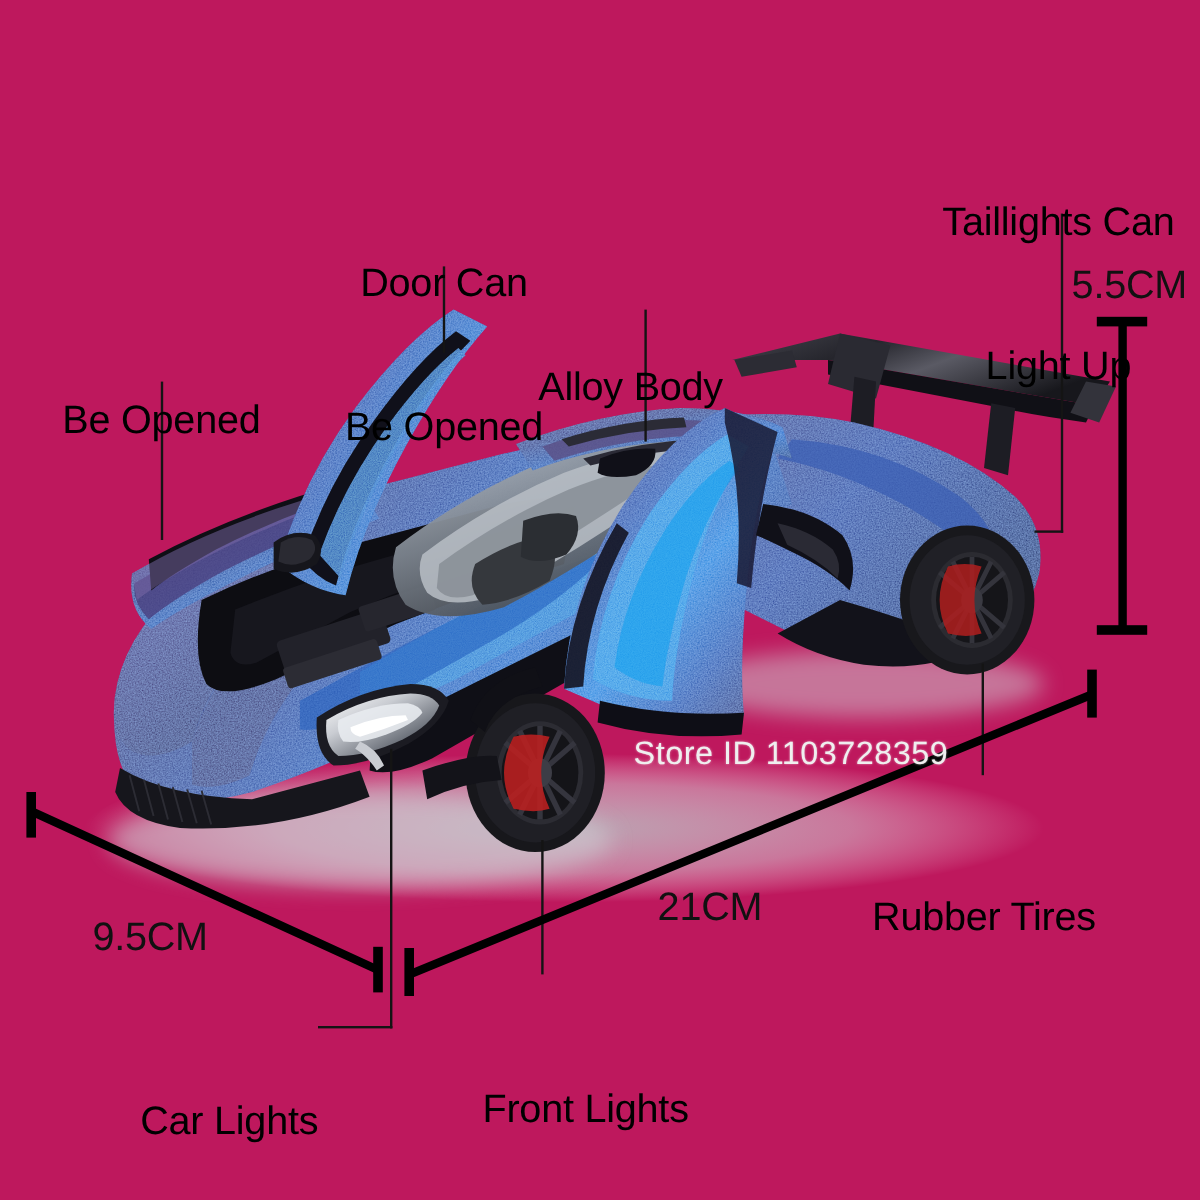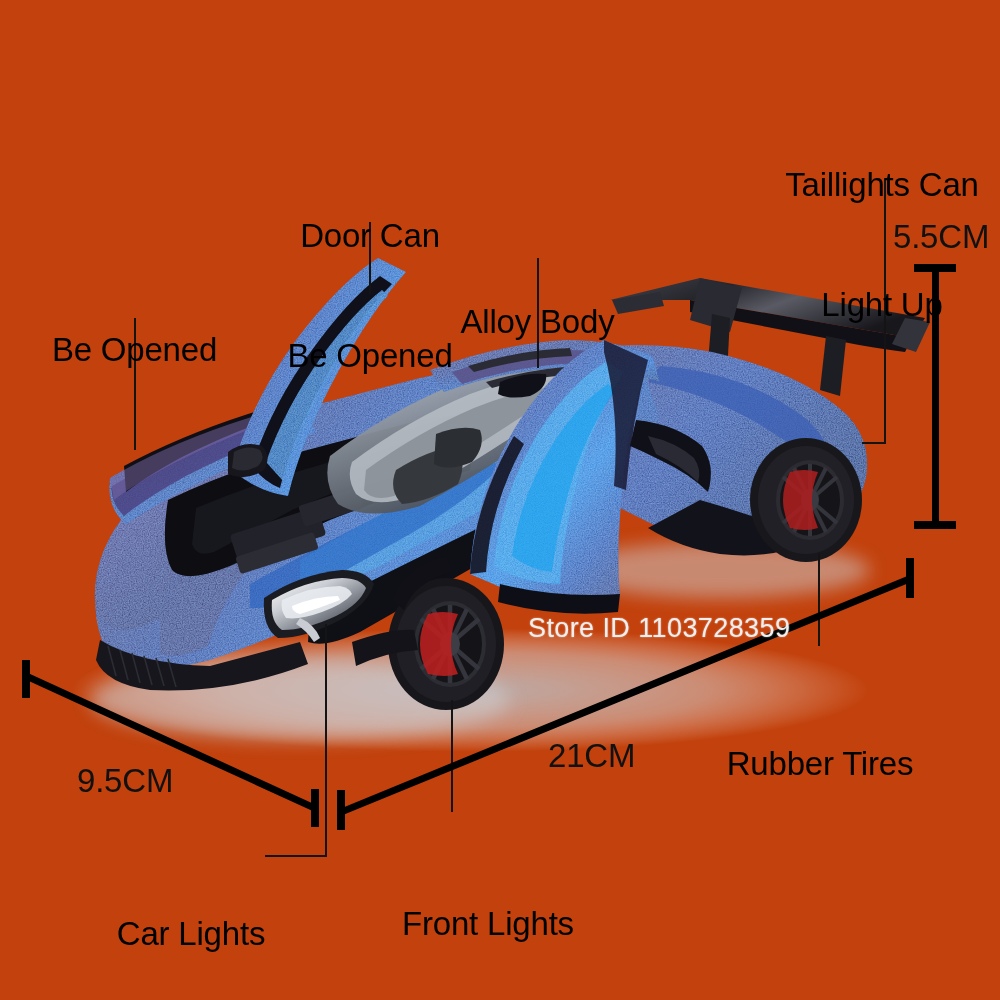--- a/index.html
+++ b/index.html
@@ -1,19 +1,19 @@
 <!DOCTYPE html>
 <html><head>
 <meta charset="utf-8">
 <style>
   html,body{margin:0;padding:0;background:#fff;}
   body{width:1000px;height:1000px;overflow:hidden;
        font-family:"Liberation Sans","DejaVu Sans",sans-serif;
        -webkit-font-smoothing:antialiased;}
-  #stage{position:relative;width:1000px;height:1000px;background:#c2410c;}
+  #stage{position:relative;width:1000px;height:1000px;background:#be185d;}
 
   
   .anno{position:absolute;color:#000;font-size:33px;line-height:1.22;
         text-align:center;white-space:pre;letter-spacing:-.2px;}
   .dim-label{position:absolute;color:#111;font-size:33px;white-space:pre;
              letter-spacing:-.2px;text-align:center;}
 
   
   .watermark{position:absolute;font-size:27px;color:#efefef;
              letter-spacing:.4px;white-space:pre;
@@ -335,21 +335,21 @@
   <div class="anno" style="left:757px;top:84px;width:250px;">
     <div>Taillights Can</div>
     <div>Light Up</div>
   </div>
 
   <div class="anno" style="left:255px;top:135px;width:230px;">
     <div>Door Can</div>
     <div>Be Opened</div>
   </div>
 
-  <div class="anno" style="left:425px;top:221px;width:225px;">
+  <div class="anno" style="left:413px;top:221px;width:225px;">
     <div>Alloy Body</div>
   </div>
 
   <div class="anno" style="left:22px;top:249px;width:225px;">
     <div>Be Opened</div>
   </div>
 
   <div class="anno" style="left:705px;top:663px;width:230px;">
     <div>Rubber Tires</div>
   </div>

